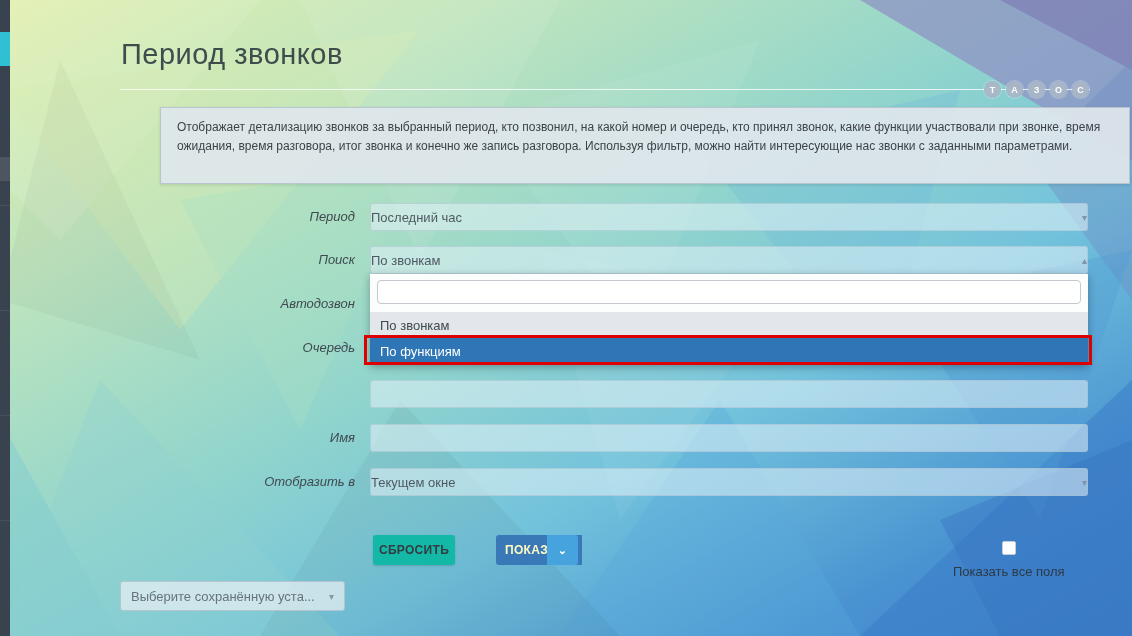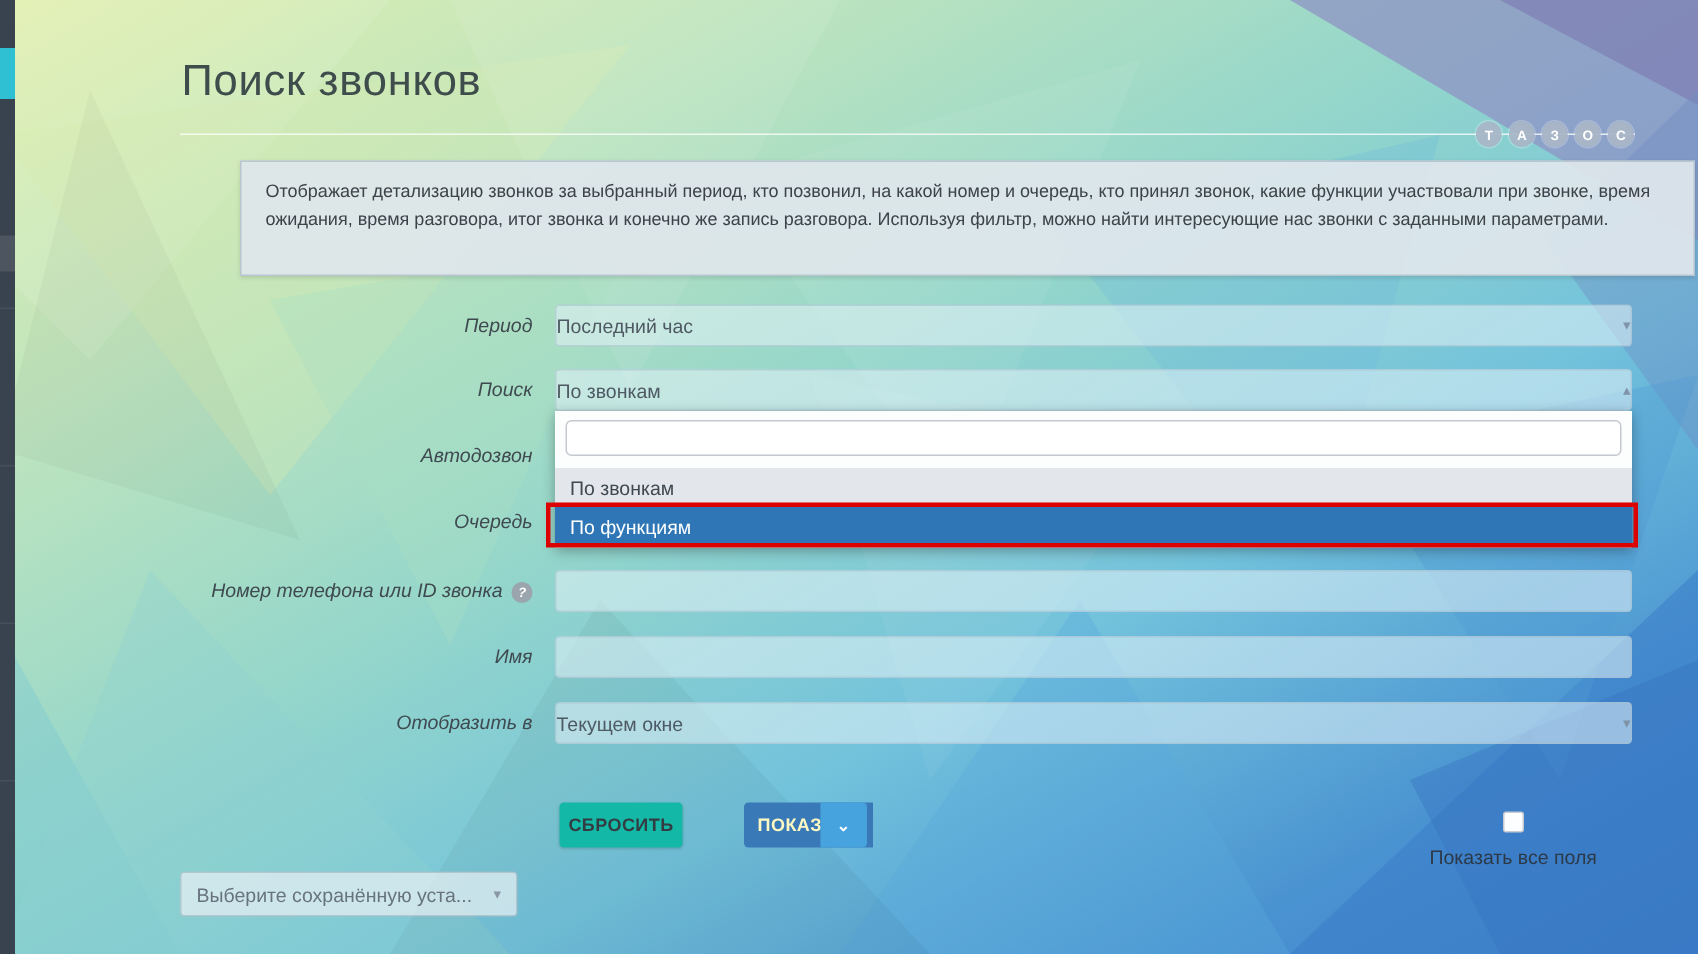--- a/index.html
+++ b/index.html
@@ -131,21 +131,21 @@
     <div class="sidebar-active"></div>
     <div class="sidebar-light"></div>
     <div class="sidebar-sep" style="top:205px"></div>
     <div class="sidebar-sep" style="top:310px"></div>
     <div class="sidebar-sep" style="top:415px"></div>
     <div class="sidebar-sep" style="top:520px"></div>
   </div>
 
   <div class="content">
 
-    <h1 class="page-title">Поиск звонков</h1>
+    <h1 class="page-title">Период звонков</h1>
     <div class="title-rule"></div>
 
     <div class="badges">
       <span class="badge">Т</span>
       <span class="badge">А</span>
       <span class="badge">З</span>
       <span class="badge">О</span>
       <span class="badge">С</span>
     </div>
 
@@ -167,21 +167,20 @@
 
     <div class="frow-label" style="top:334px">Очередь</div>
 
     <div class="dropdown-panel">
       <input class="dropdown-filter" value="" style="">
       <div class="dropdown-option opt-plain">По звонкам</div>
       <div class="dropdown-option opt-highlight">По функциям</div>
     </div>
     <div class="annotation-box"></div>
 
-    <div class="frow-label" style="top:380px"><span>Номер телефона или ID звонка</span><span class="q-icon">?</span></div>
     <div class="field" style="top:380px">
       <span></span>
     </div>
 
     <div class="frow-label" style="top:424px">Имя</div>
     <div class="field" style="top:424px">
       <span></span>
     </div>
 
     <div class="frow-label" style="top:468px">Отобразить в</div>

